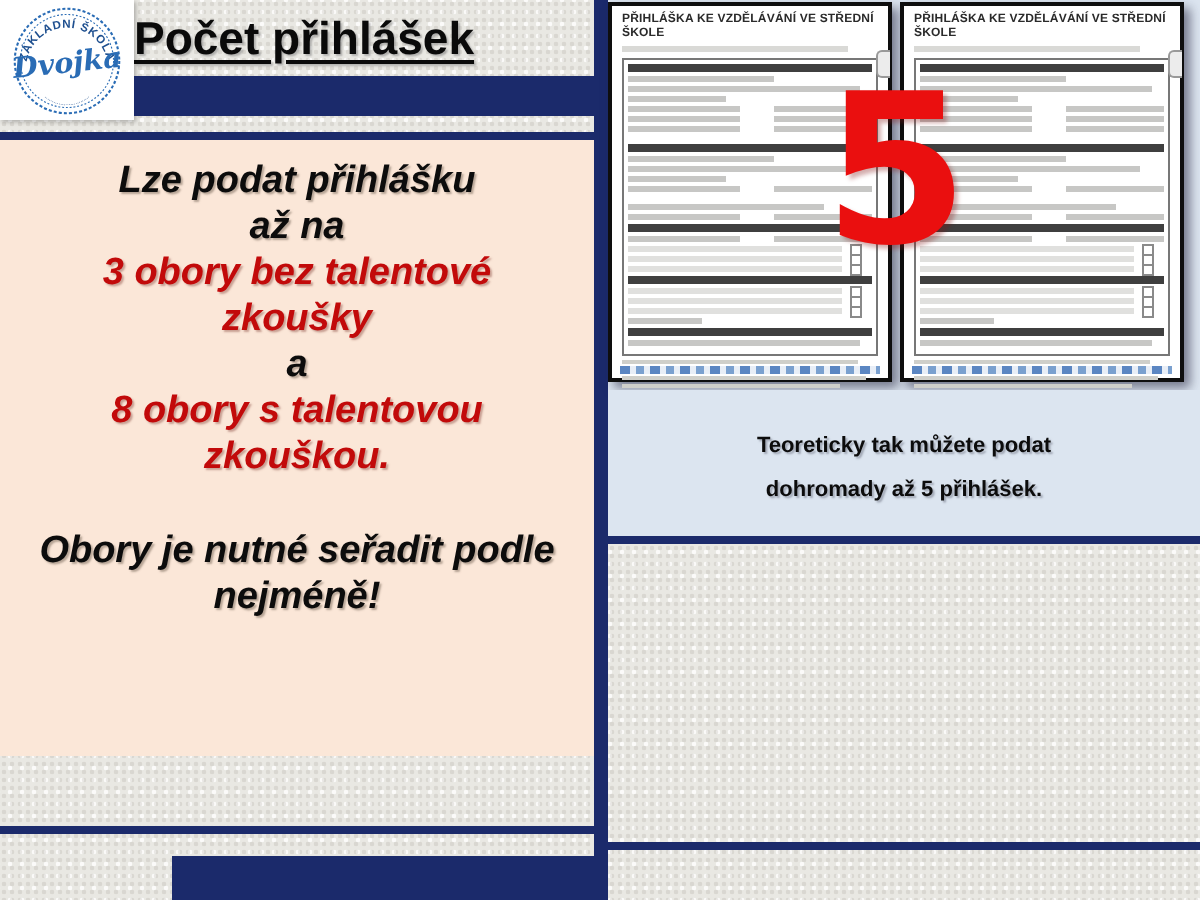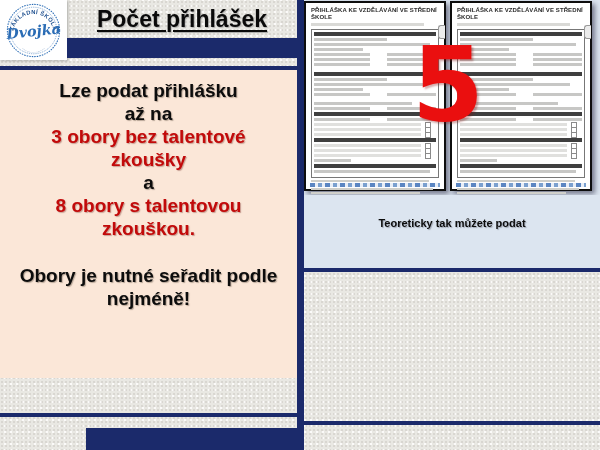--- a/index.html
+++ b/index.html
@@ -11,30 +11,30 @@
       radial-gradient(rgba(120,112,100,.14) 1px, transparent 1.3px),
       radial-gradient(rgba(255,255,255,.8) 1px, transparent 1.3px);
     background-size:4px 4px,6px 6px;
     background-position:0 0,2px 3px;
   }
   .abs{position:absolute;}
   .navy{background:#1b2a6b;}
 
   
   .logo-box{left:0;top:0;width:67px;height:60px;background:#fff;display:flex;align-items:center;justify-content:center;box-shadow:1px 1px 2px rgba(0,0,0,.25);}
-  .title-strip{left:67px;top:0;width:230px;height:38px;display:flex;align-items:center;justify-content:center;}
+  .title-strip{left:67px;top:0;width:230px;height:38px;display:flex;align-items:center;}
   .slide-title{font-size:23px;font-weight:bold;color:#0a0a0a;
     text-decoration:underline;text-decoration-thickness:2px;text-underline-offset:3px;
     text-shadow:1px 1px 1px rgba(140,140,140,.6);white-space:nowrap;}
   .navy-under-title{left:67px;top:38px;width:230px;height:20px;}
   .vbar{left:297px;top:0;width:7px;height:450px;}
   .sep-top{left:0;top:66px;width:297px;height:4px;}
 
   
-  .peach{left:0;top:70px;width:297px;height:308px;background:#fbe7d8;text-align:center;padding-top:9px;box-sizing:border-box;}
+  .peach{left:0;top:70px;width:297px;height:308px;background:#fbe7d8;text-align:center;padding-top:9px;box-sizing:border-box;font-style:italic;}
   .lp-line{font-size:19px;font-weight:bold;line-height:23px;white-space:nowrap;
     text-shadow:1px 1px 1px rgba(125,110,95,.55);}
   .lp-black{color:#0c0c0c;}
   .lp-red{color:#c20a0a;text-shadow:1px 1px 1px rgba(150,90,80,.5);}
   .lp-gap{height:24px;}
 
   
   .line-bl{left:0;top:413px;width:297px;height:4px;}
   .navy-box-bl{left:86px;top:428px;width:211px;height:22px;}
 
@@ -266,18 +266,19 @@
         </div>
       <div class="bluestrip"></div>
       <div class="page-tab"></div>
     </div>
   </div>
 
   <div class="abs big5">5</div>
 
   <div class="abs callout">
     <div class="co-line">Teoreticky tak můžete podat</div>
+    <div class="co-line">dohromady až 5 přihlášek.</div>
   </div>
 
   <div class="abs navy line-r1"></div>
   <div class="abs navy line-r2"></div>
 
 </div>
 
 </body></html>

